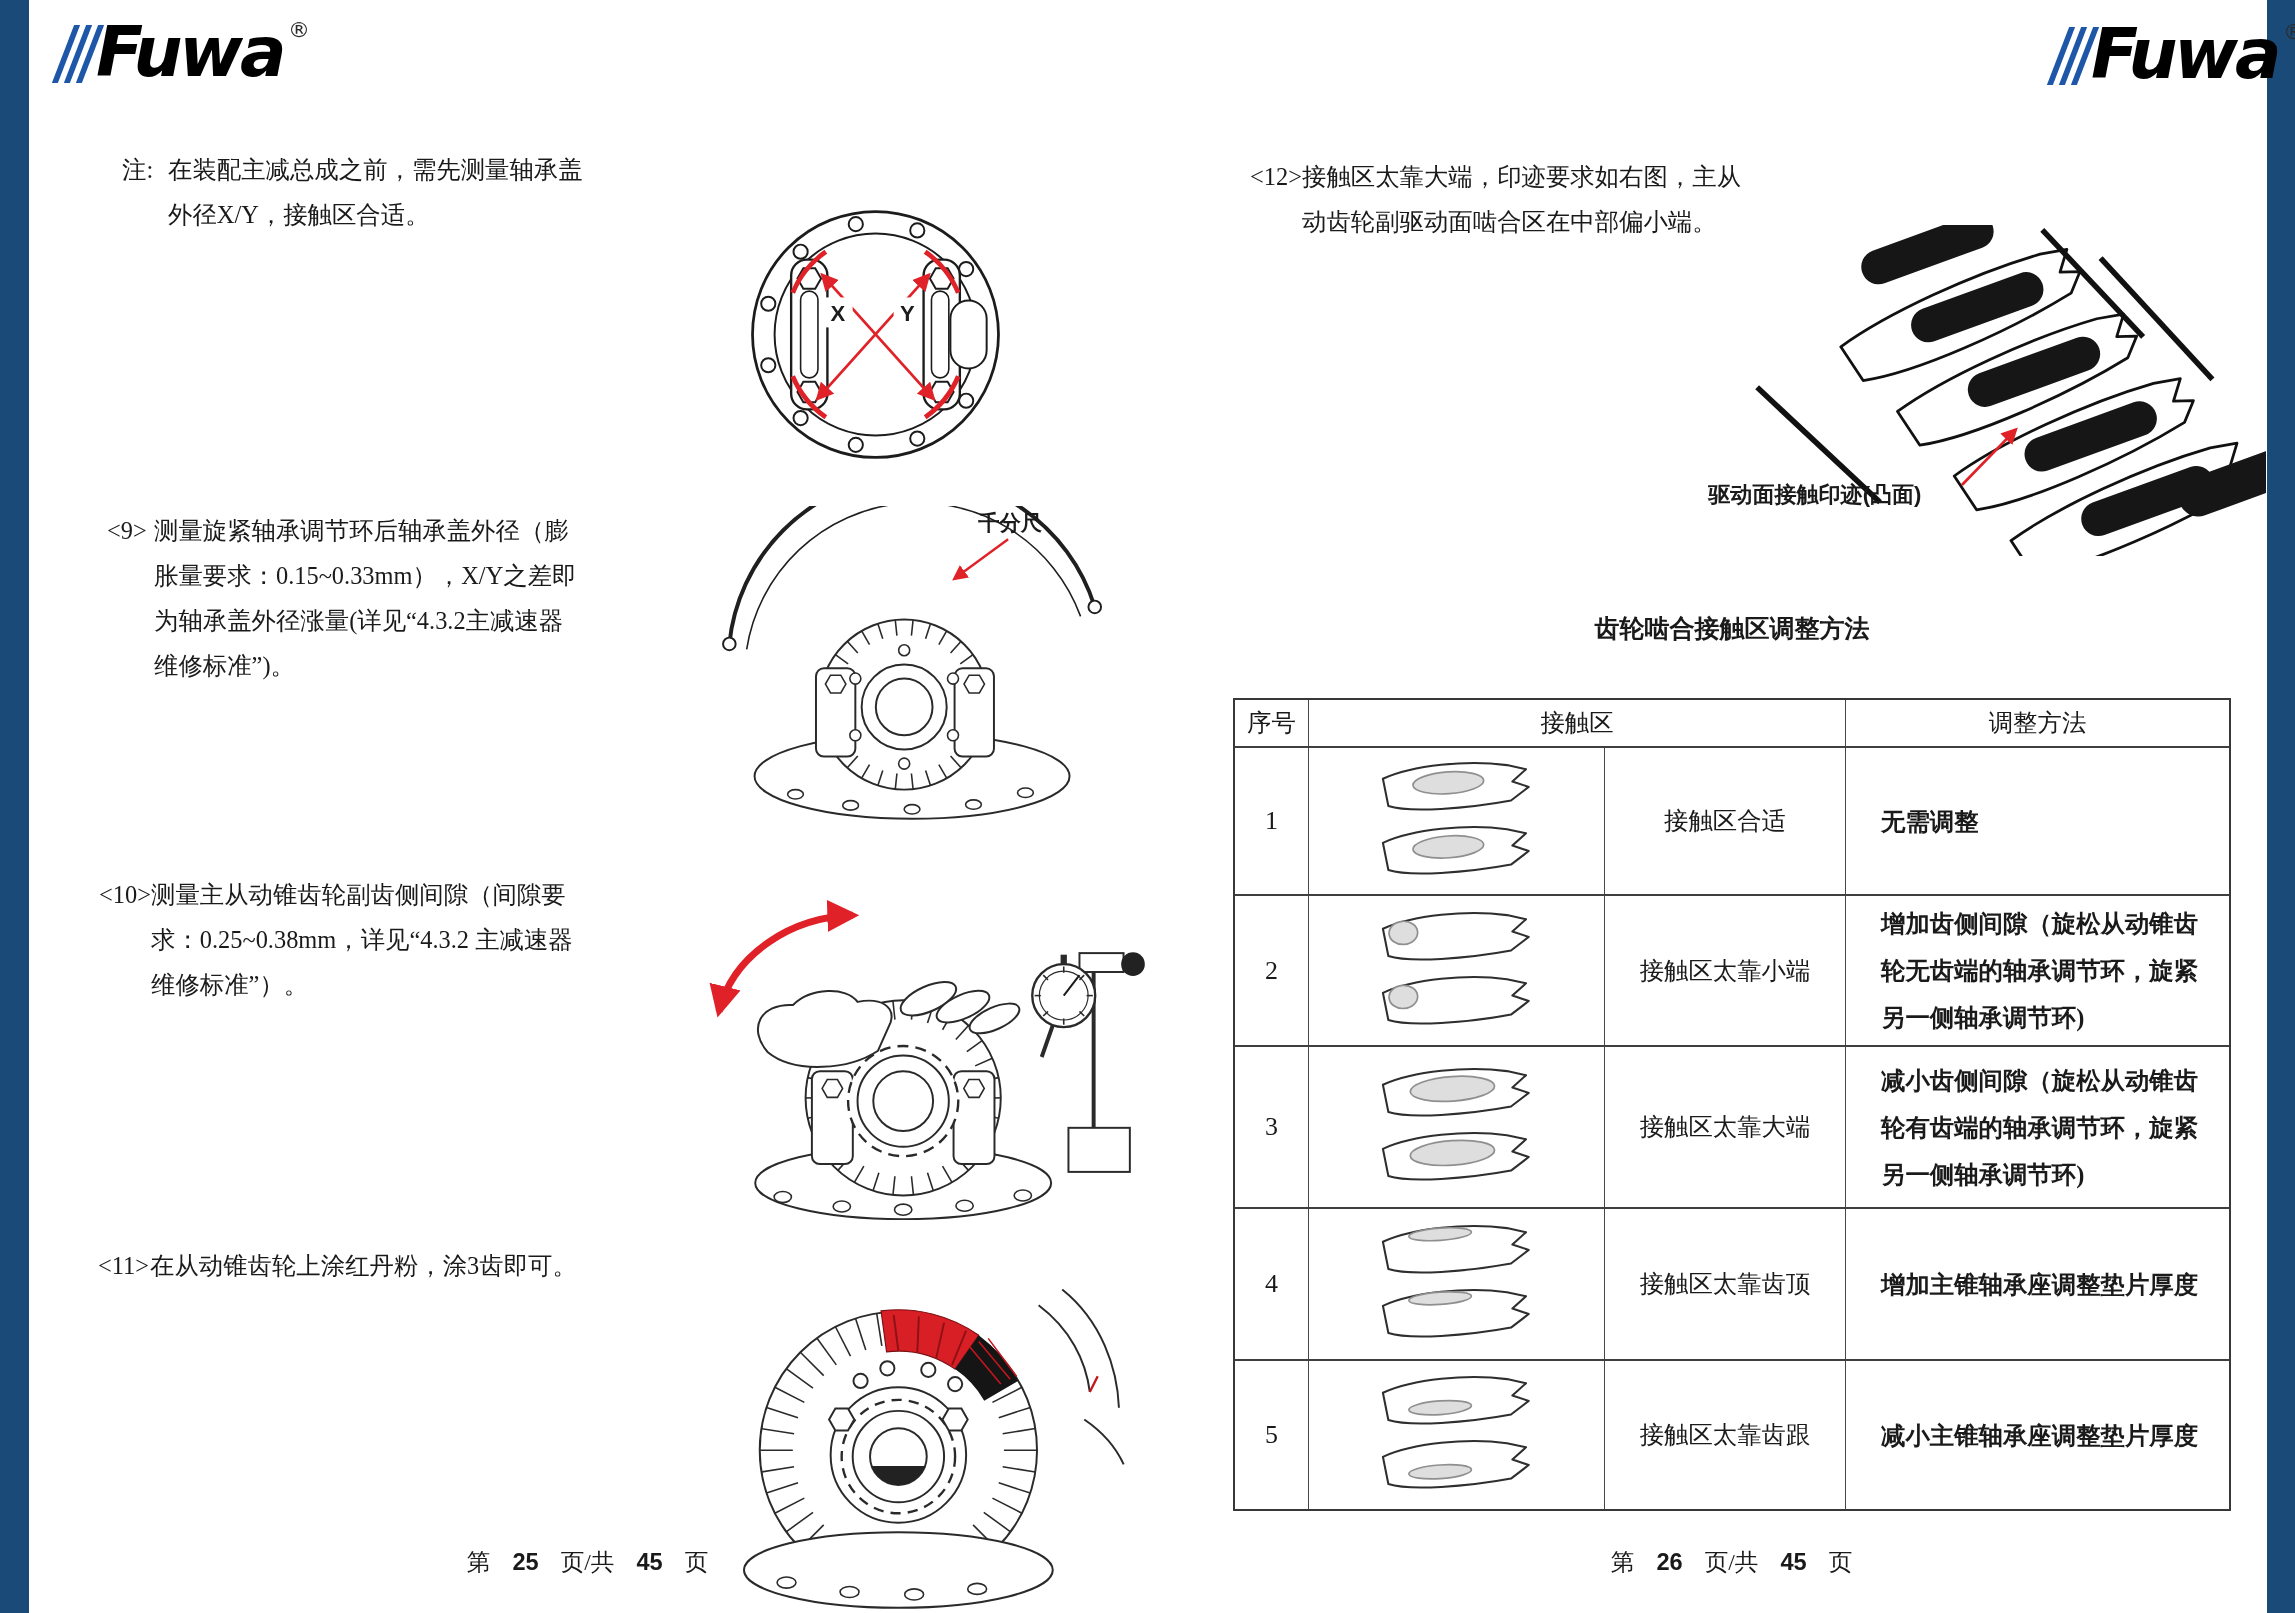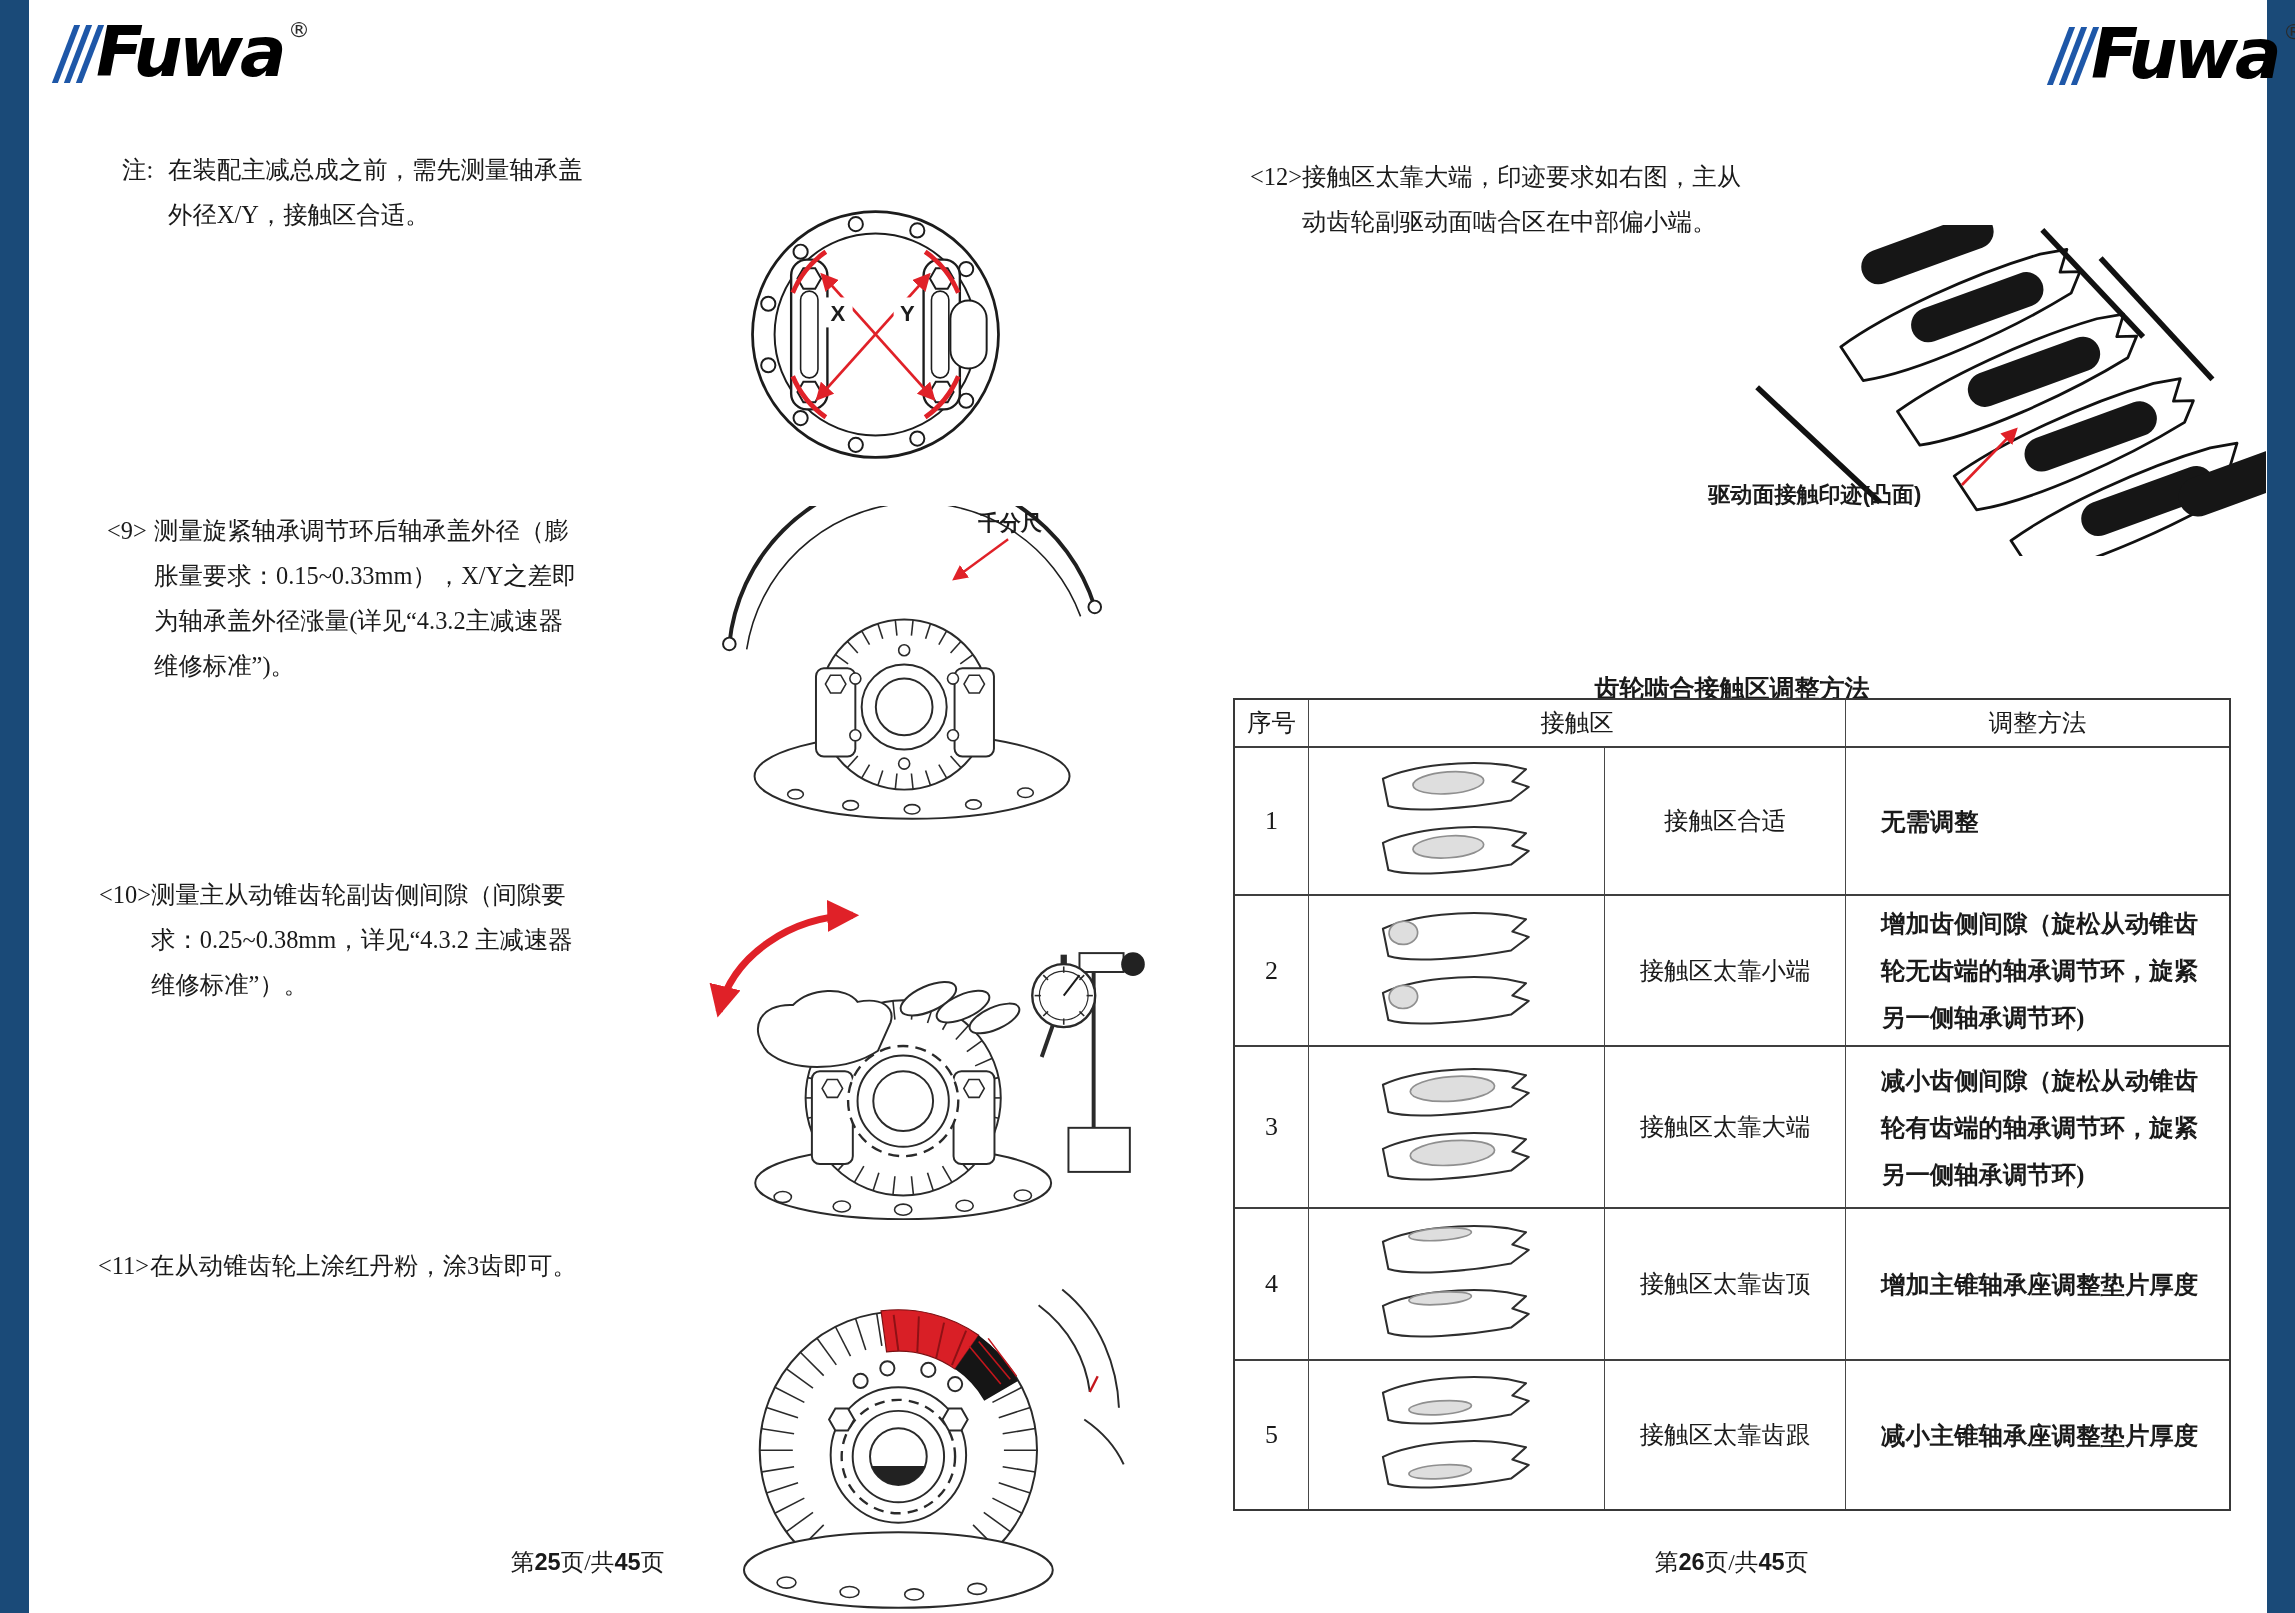--- a/index.html
+++ b/index.html
@@ -22,37 +22,37 @@
   
   .tblock{position:absolute;font-size:24.4px;line-height:45px;}
   .tblock .lab{position:absolute;top:0;white-space:nowrap;}
   .tblock p{margin:0;}
 
   .callout{font-family:"Liberation Sans","DejaVu Sans",sans-serif;font-weight:bold;}
 
   .fig{position:absolute;}
 
   
-  .ttitle{position:absolute;left:1233px;top:672px;width:998px;text-align:center;
+  .ttitle{position:absolute;left:1233px;top:612px;width:998px;text-align:center;
     font-size:25px;font-weight:bold;}
   .ctable{position:absolute;left:1233px;top:698px;width:998px;background:#fff;
     border:2.4px solid #383838;box-sizing:border-box;}
   .thead{display:grid;grid-template-columns:74px 537px auto;height:46px;}
   .thead .tc{display:flex;align-items:center;justify-content:center;font-size:24.4px;}
   .trow{display:grid;grid-template-columns:74px 296px 241px auto;border-top:2px solid #3f3f3f;}
   .tc{border-right:1.6px solid #474747;box-sizing:border-box;}
   .tc:last-child{border-right:none;}
   .c-idx{display:flex;align-items:center;justify-content:center;font-size:26px;}
   .c-img{display:flex;align-items:center;justify-content:center;}
   .c-contact{display:flex;align-items:center;justify-content:center;font-size:24.4px;}
   .c-method{display:flex;align-items:center;padding-left:35px;padding-right:15.8px;font-size:24.4px;}
   .c-method span{display:block;width:334px;line-height:47px;font-weight:bold;}
 
   .footer{position:absolute;font-size:23.6px;white-space:nowrap;}
-  .footer .num{font-family:"Liberation Sans","DejaVu Sans",sans-serif;font-weight:bold;margin:0 0;}
+  .footer .num{font-family:"Liberation Sans","DejaVu Sans",sans-serif;font-weight:bold;margin:0 22px;}
 </style>
 </head>
 <body>
 
 <div class="edge left"></div>
 <div class="edge right"></div>
 
 <div class="logo" style="left:63px;top:19px">
   <span class="bars">
       <i></i>

